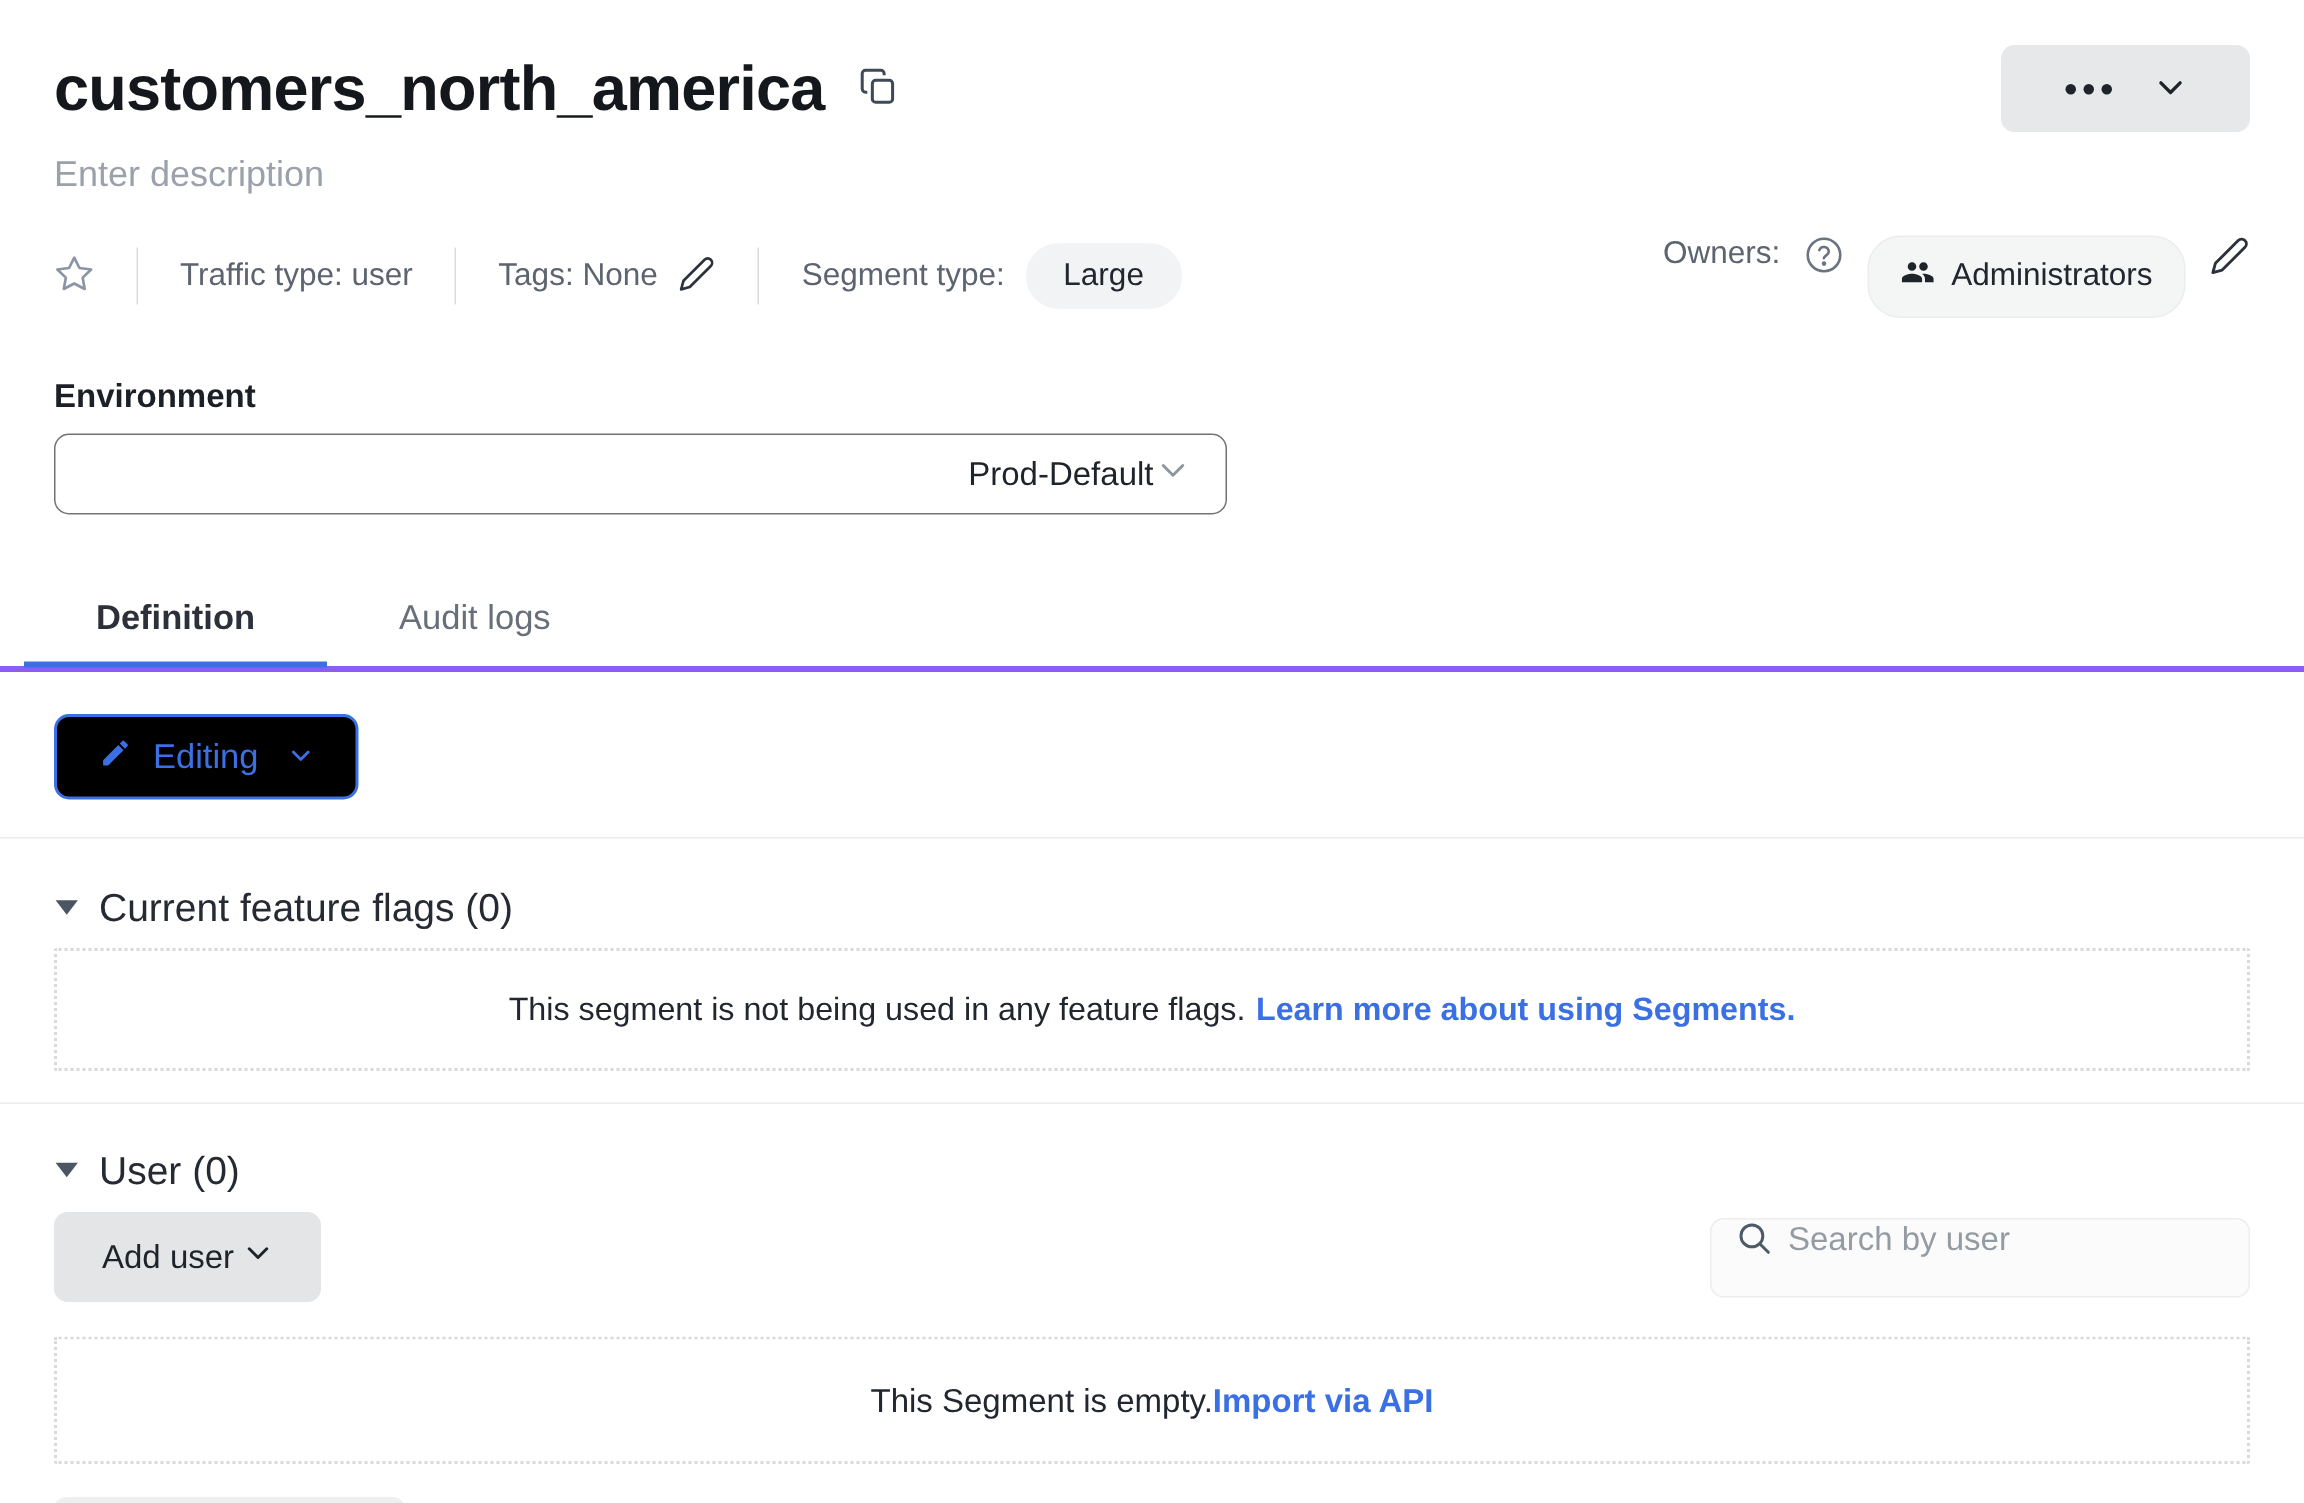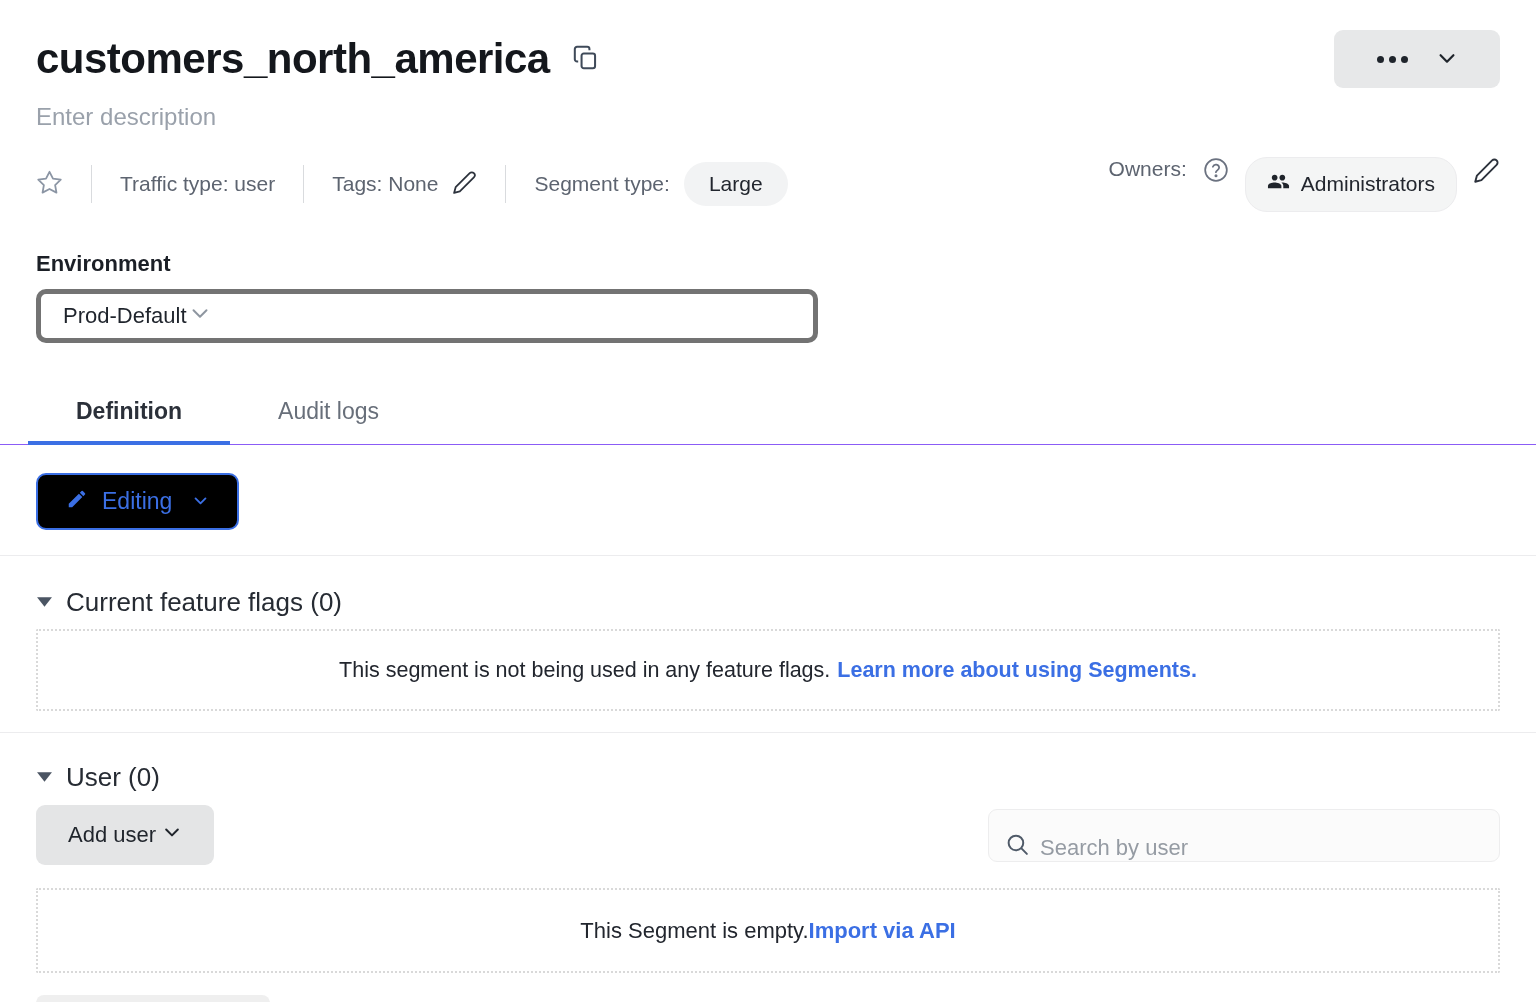--- a/index.html
+++ b/index.html
@@ -30,26 +30,26 @@
     background:#f2f3f4; color:#22262e; font-size:21px;
   }
   .meta-right { margin-left:auto; display:flex; align-items:flex-start; gap:16px; }
   .owners-chip {
     display:inline-flex; align-items:center; gap:11px; height:55px; padding:0 21px;
     border-radius:22px; background:#f4f5f5; border:1px solid #ececee; color:#22262e; font-size:21px;
   }
   
   .env-label { margin-top:44px; font-size:22px; font-weight:700; color:#1b1f26; line-height:28px; }
   .env-select {
-    margin-top:11px; width:782px; height:54px; border:5px solid #737373; border-radius:10px;
-    display:flex; align-items:center; justify-content:flex-start; padding:0 22px;
+    margin-top:11px; width:782px; height:54px; border:1px solid #737373; border-radius:10px;
+    display:flex; align-items:center; justify-content:flex-end; padding:0 22px;
     font-size:22px; color:#1f242c; cursor:pointer; background:#fff;
   }
   
-  .tabs-wrap { margin:40px -36px 0; padding:0 28px; border-bottom:1px solid #8b5cf6; display:flex; }
+  .tabs-wrap { margin:40px -36px 0; padding:0 16px; border-bottom:4px solid #8b5cf6; display:flex; }
   .tab {
     padding:15px 48px 19px; font-size:23px; cursor:pointer; position:relative; color:#686f7a; font-weight:500;
   }
   .tab.active { color:#2b3039; font-weight:700; }
   .tab.active::after {
     content:""; position:absolute; left:0; right:0; bottom:-1px; height:4px; background:#3b6fe4;
   }
   
   .toolbar { margin-top:28px; display:flex; align-items:center; }
   .editing-btn {
@@ -76,22 +76,22 @@
   .dotted-box.users { margin-top:23px; height:85px; font-size:22px; }
   a.link { color:#3b6fe4; font-weight:700; text-decoration:none; cursor:pointer; }
   .link-spaced { margin-left:7px; }
   
   .user-controls { margin-top:12px; display:flex; align-items:center; justify-content:space-between; height:60px; }
   .add-user-btn {
     height:60px; padding:0 32px; border:none; border-radius:9px; background:#e4e5e6;
     display:inline-flex; align-items:center; gap:6px; font-size:22px; color:#1f242b; cursor:pointer;
   }
   .search-box {
-    width:512px; height:53px; background:#fbfbfb; border:1px solid #ededee; border-radius:9px;
-    display:flex; align-items:flex-end; padding:0 16px; gap:10px;
+    width:360px; height:53px; background:#fbfbfb; border:1px solid #ededee; border-radius:9px;
+    display:flex; align-items:flex-start; padding:0 16px; gap:10px;
   }
   .search-box input {
     border:none; outline:none; background:transparent; font-size:22px; color:#1f242b; width:100%;
     font-family:"Liberation Sans", sans-serif;
   }
   .search-box input::placeholder { color:#959ba3; }
   
   .bottom-stub { margin-top:22px; width:234px; height:30px; background:#efefef; border-radius:8px; }
 </style>
 </head>

